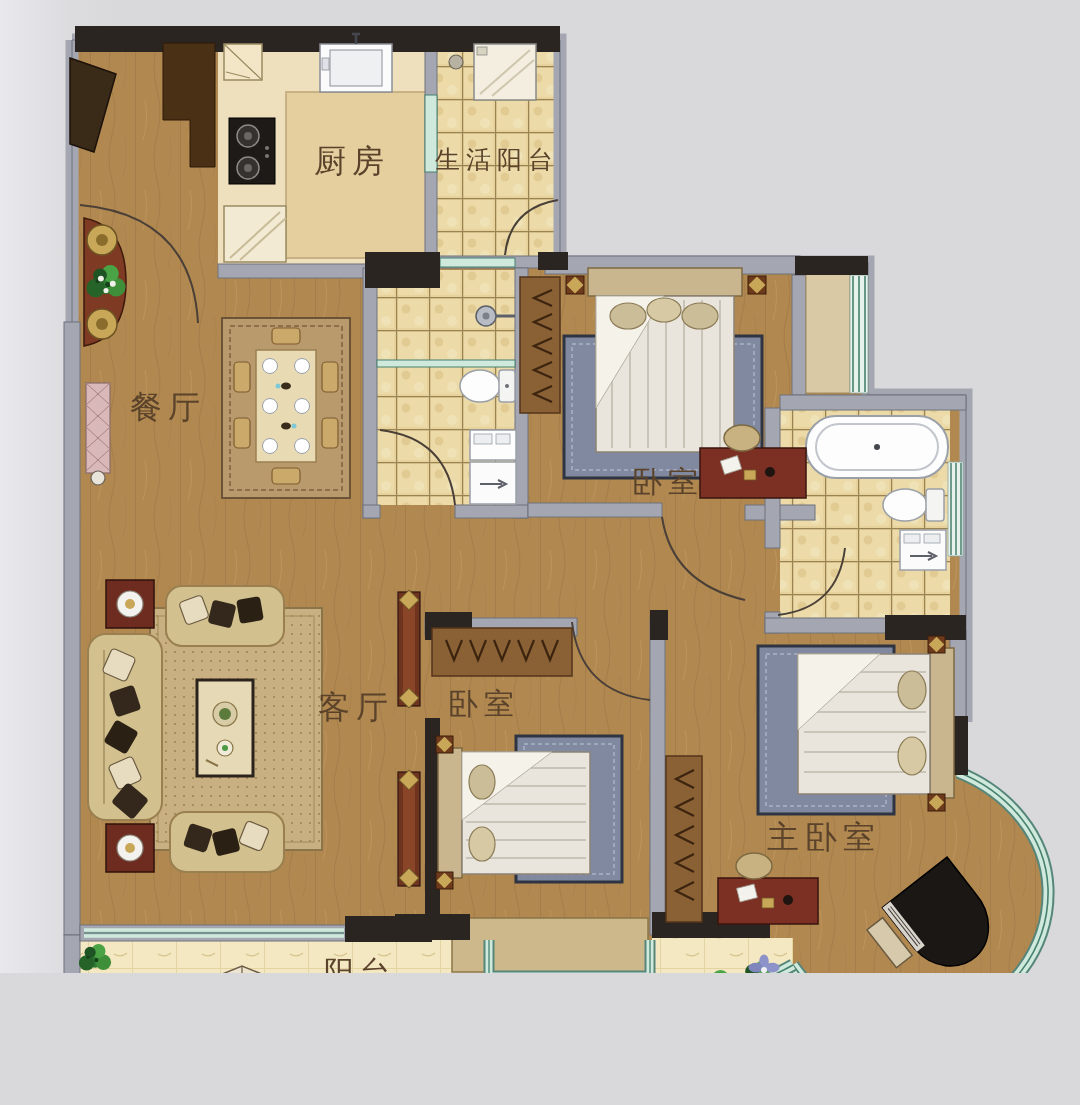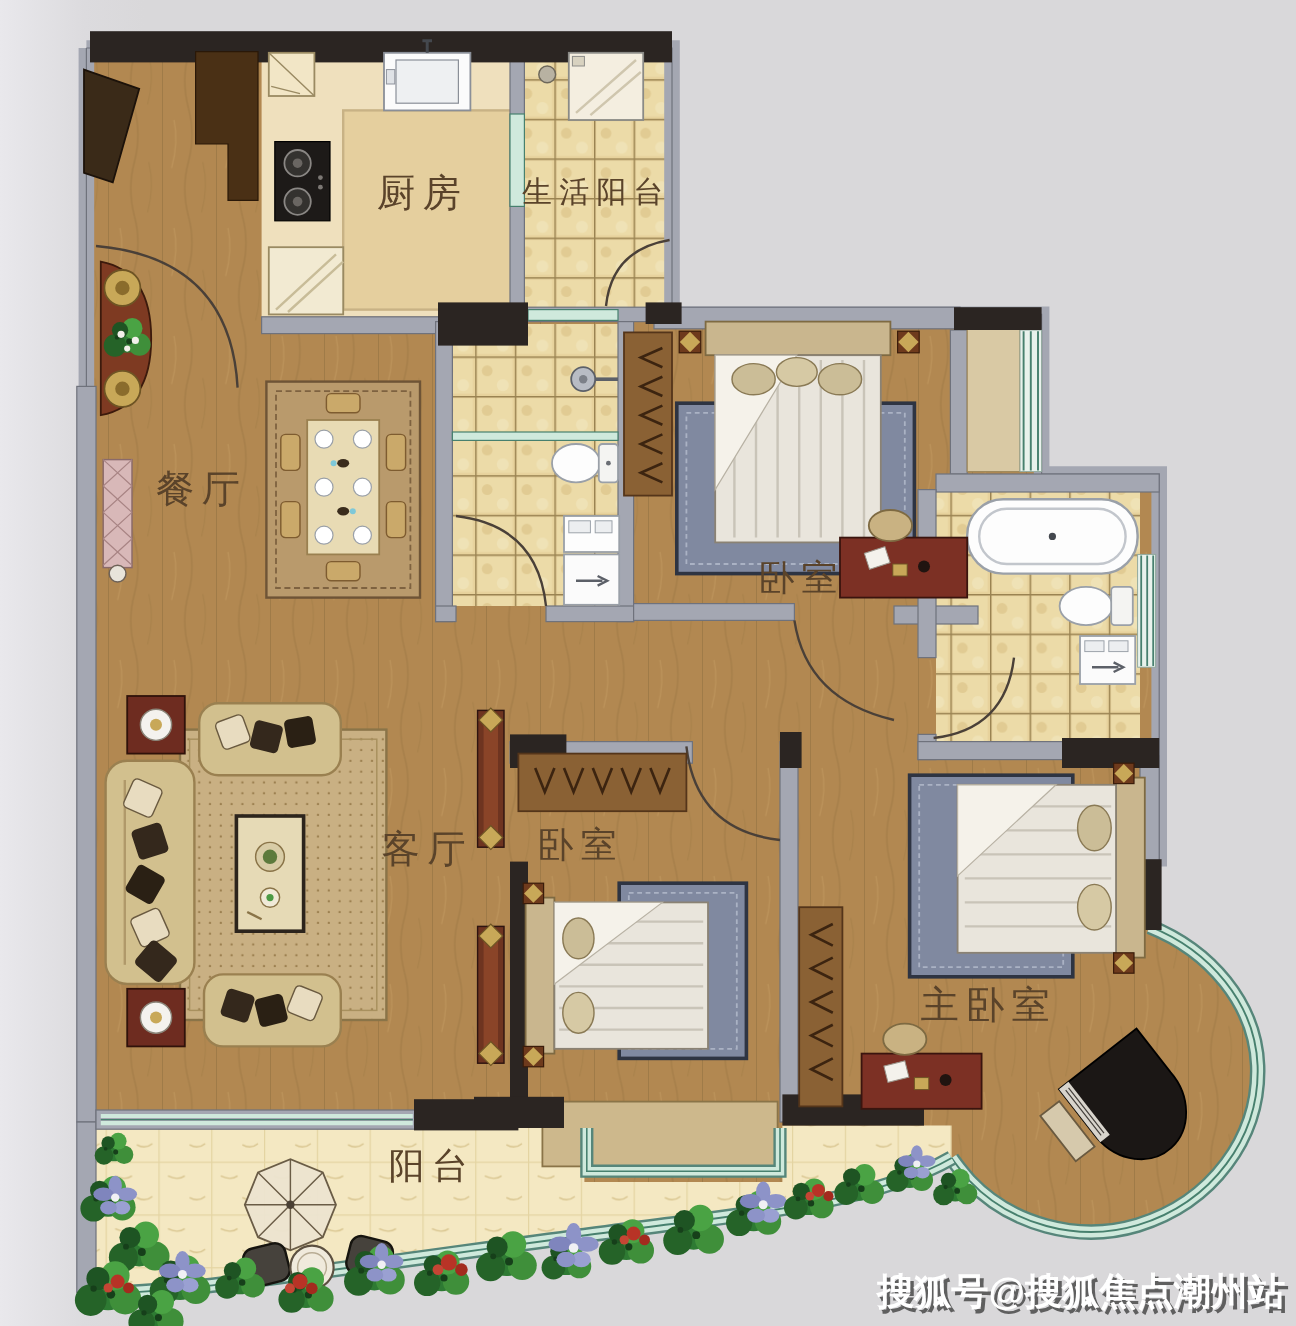--- a/index.html
+++ b/index.html
@@ -1,16 +1,16 @@
 <!DOCTYPE html>
 <html><head>
 <meta charset="utf-8">
 <style>
   html,body{margin:0;padding:0;background:#d9d8da;}
-  .stage{position:relative;width:1080px;height:1105px;overflow:hidden;background:linear-gradient(90deg,#e9e8ec 0,#dcdbde 70px,#d9d8da 120px);text-decoration:underline;}
+  .stage{position:relative;width:1080px;height:973px;overflow:hidden;background:linear-gradient(90deg,#e9e8ec 0,#dcdbde 70px,#d9d8da 120px);text-decoration:underline;}
   svg{display:block}
   text.room-label{font-family:"DejaVu Serif","Liberation Serif",serif;fill:#5a432a;letter-spacing:6px;}
   text.wm{font-family:"Liberation Sans","DejaVu Sans",sans-serif;font-weight:bold;}
 </style>
 </head>
 <body>
 
 <div class="stage">
 <svg width="1080" height="1105" viewBox="0 0 1080 1105">
 <defs>

